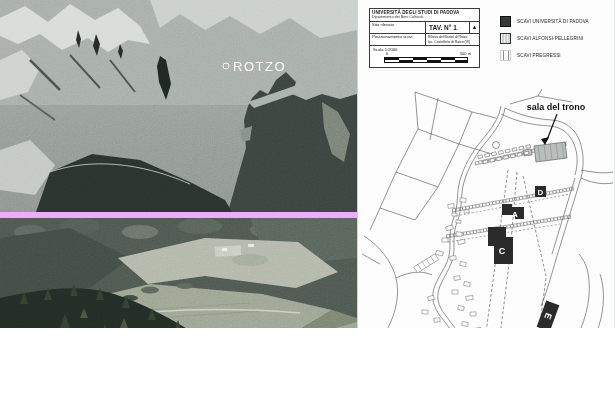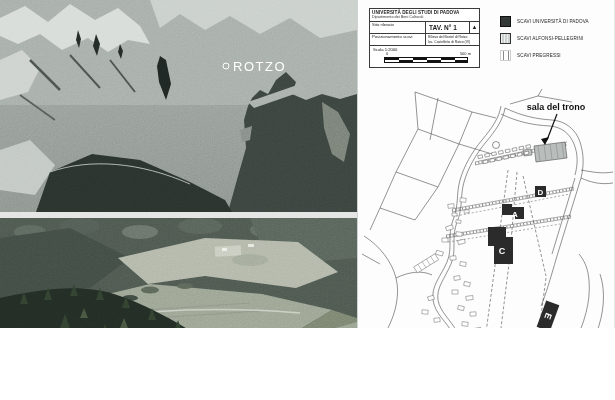--- a/index.html
+++ b/index.html
@@ -1,17 +1,17 @@
 <!DOCTYPE html>
 <html><head>
 <meta charset="utf-8">
 <style>
   html,body{margin:0;padding:0;background:#ffffff;}
   *{box-sizing:border-box;}
-  .stage{position:relative;width:615px;height:328px;background:#e5e5e5;overflow:hidden;
+  .stage{position:relative;width:615px;height:328px;background:#f0abfc;overflow:hidden;
          font-family:"Liberation Sans",sans-serif;color:#1a1a1a;}
   .sat-panel{position:absolute;left:0;top:0;width:357px;height:212px;overflow:hidden;}
   .photo-panel{position:absolute;left:0;top:218px;width:357px;height:182px;overflow:hidden;}
   .plan-panel{position:absolute;left:357px;top:0;width:258px;height:400px;background:#fdfdfd;
               border-left:1px solid #cfd3d1;border-right:1px solid #e8eae9;border-bottom:1px solid #e8eae9;}
   svg{display:block;}
   svg text{font-family:"Liberation Sans",sans-serif;}
 
   
   .title-block{position:absolute;left:11px;top:8px;width:111px;height:60px;border:1px solid #3a3a3a;

